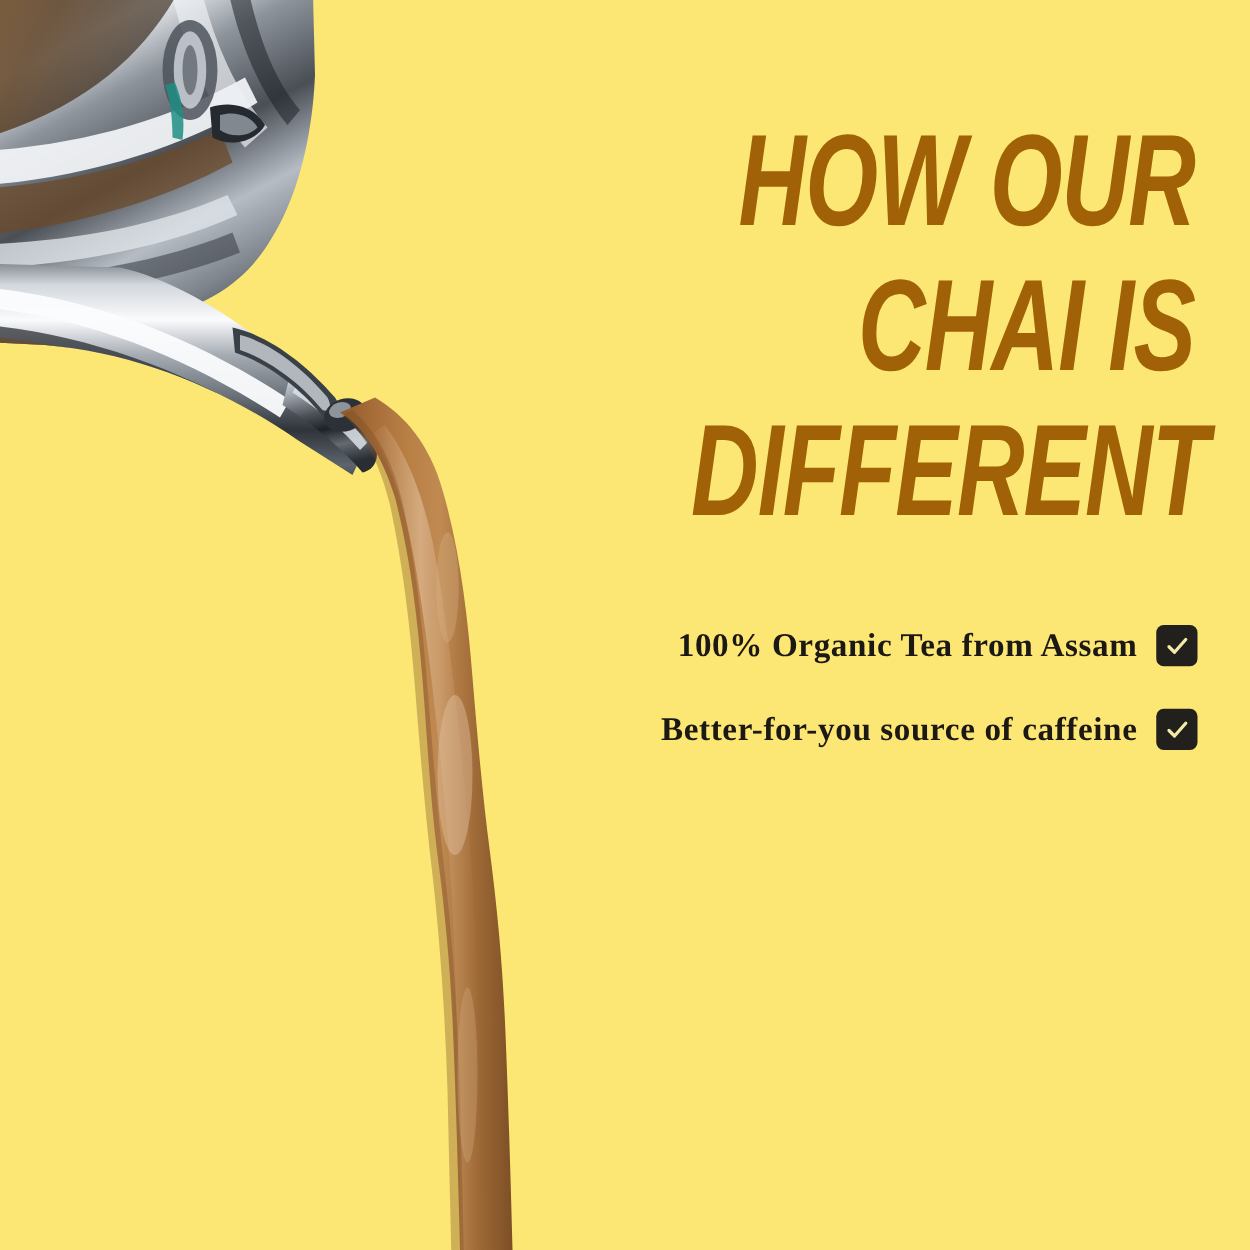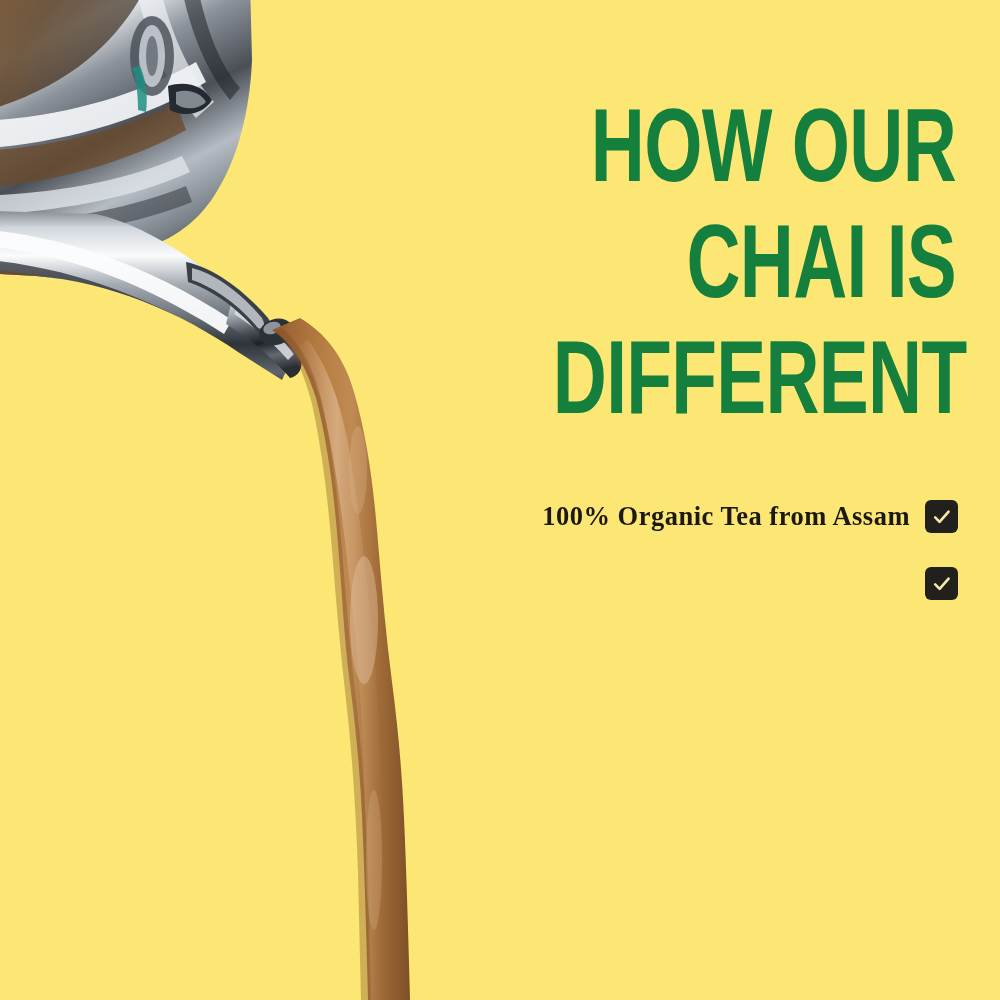--- a/index.html
+++ b/index.html
@@ -249,36 +249,37 @@
                C 350,650 346,600 342,550
                C 338,500 332,448 322,402
                C 314,368 300,344 282,328 Z" fill="#7A4A22" opacity="0.35"></path>
 
       <ellipse cx="364" cy="620" rx="14" ry="64" fill="#E3C29F" opacity="0.45"></ellipse>
       <ellipse cx="358" cy="470" rx="9" ry="44" fill="#D8B287" opacity="0.35"></ellipse>
       <ellipse cx="374" cy="860" rx="8" ry="70" fill="#D8B287" opacity="0.3"></ellipse>
     </g>
   </svg>
 
-  <div id="headline" style="color: #15803d;">
+  <div id="headline" style="color: #a16207; font-style: italic;">
     <span class="headline-line l1">HOW OUR</span>
     <span class="headline-line l2">CHAI IS</span>
     <span class="headline-line l3">DIFFERENT</span>
   </div>
 
   <div id="feature-list">
       <div class="feature-row">
         <span class="feature-label">100% Organic Tea from Assam</span>
         <span class="feature-check" style="background: rgb(34, 32, 28);">
           <svg width="22" height="22" viewBox="0 0 22 22" aria-hidden="true">
             <path d="M4.2 11.4 L8.6 15.8 L17.6 5.6" fill="none" stroke="#F3E9A8" stroke-width="2.6" stroke-linecap="round" stroke-linejoin="round"></path>
           </svg>
         </span>
       </div>
       <div class="feature-row">
+        <span class="feature-label">Better-for-you source of caffeine</span>
         <span class="feature-check" style="background: rgb(34, 32, 28);">
           <svg width="22" height="22" viewBox="0 0 22 22" aria-hidden="true">
             <path d="M4.2 11.4 L8.6 15.8 L17.6 5.6" fill="none" stroke="#F3E9A8" stroke-width="2.6" stroke-linecap="round" stroke-linejoin="round"></path>
           </svg>
         </span>
       </div>
     </div>
 
 </div>
 

